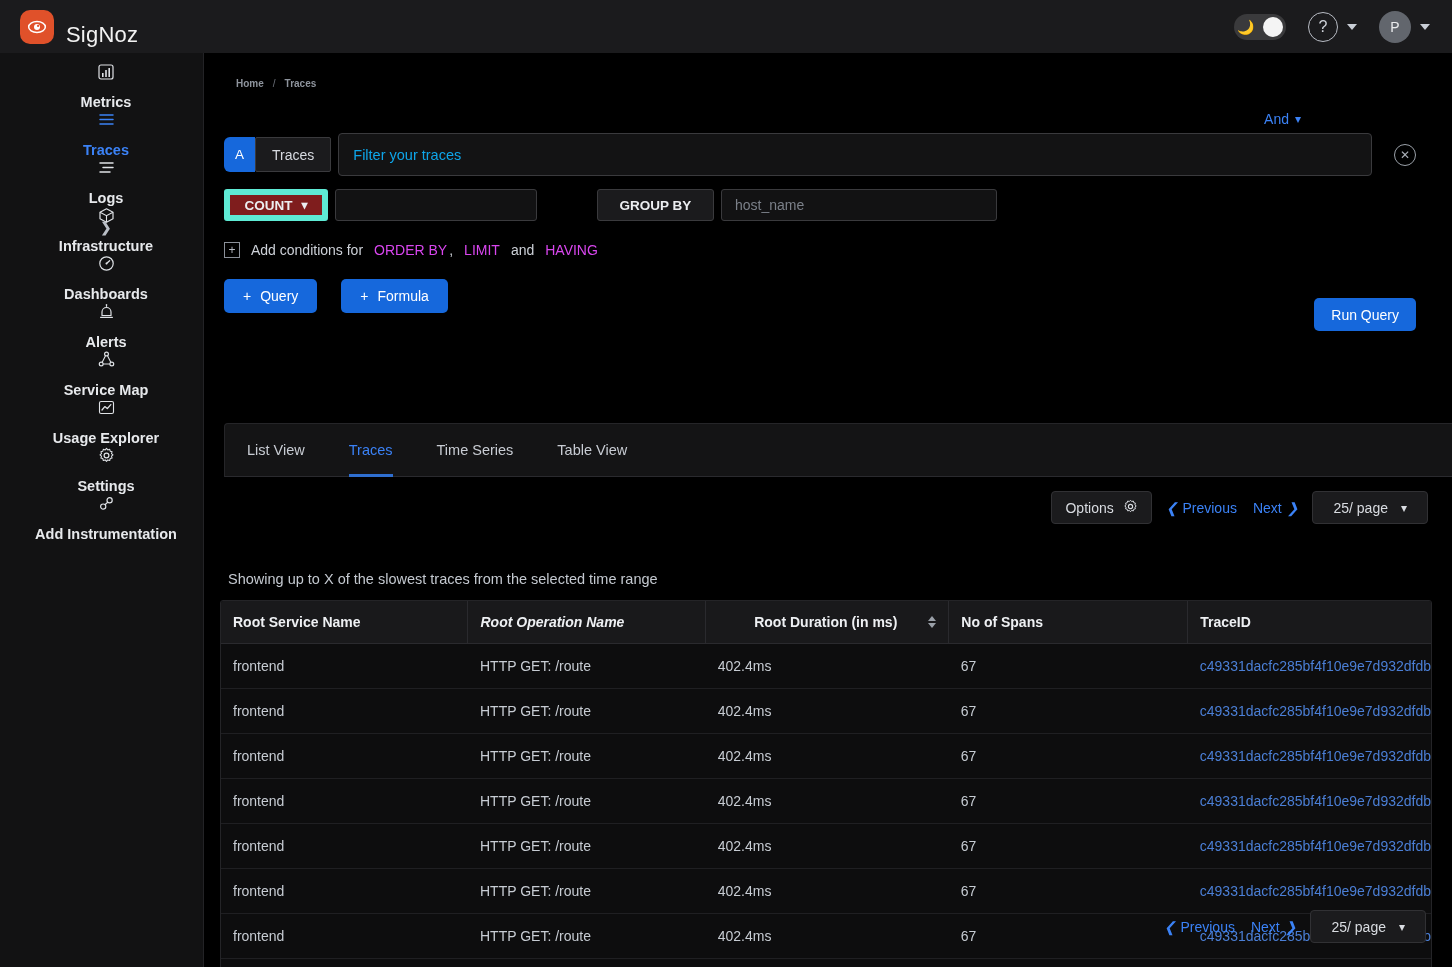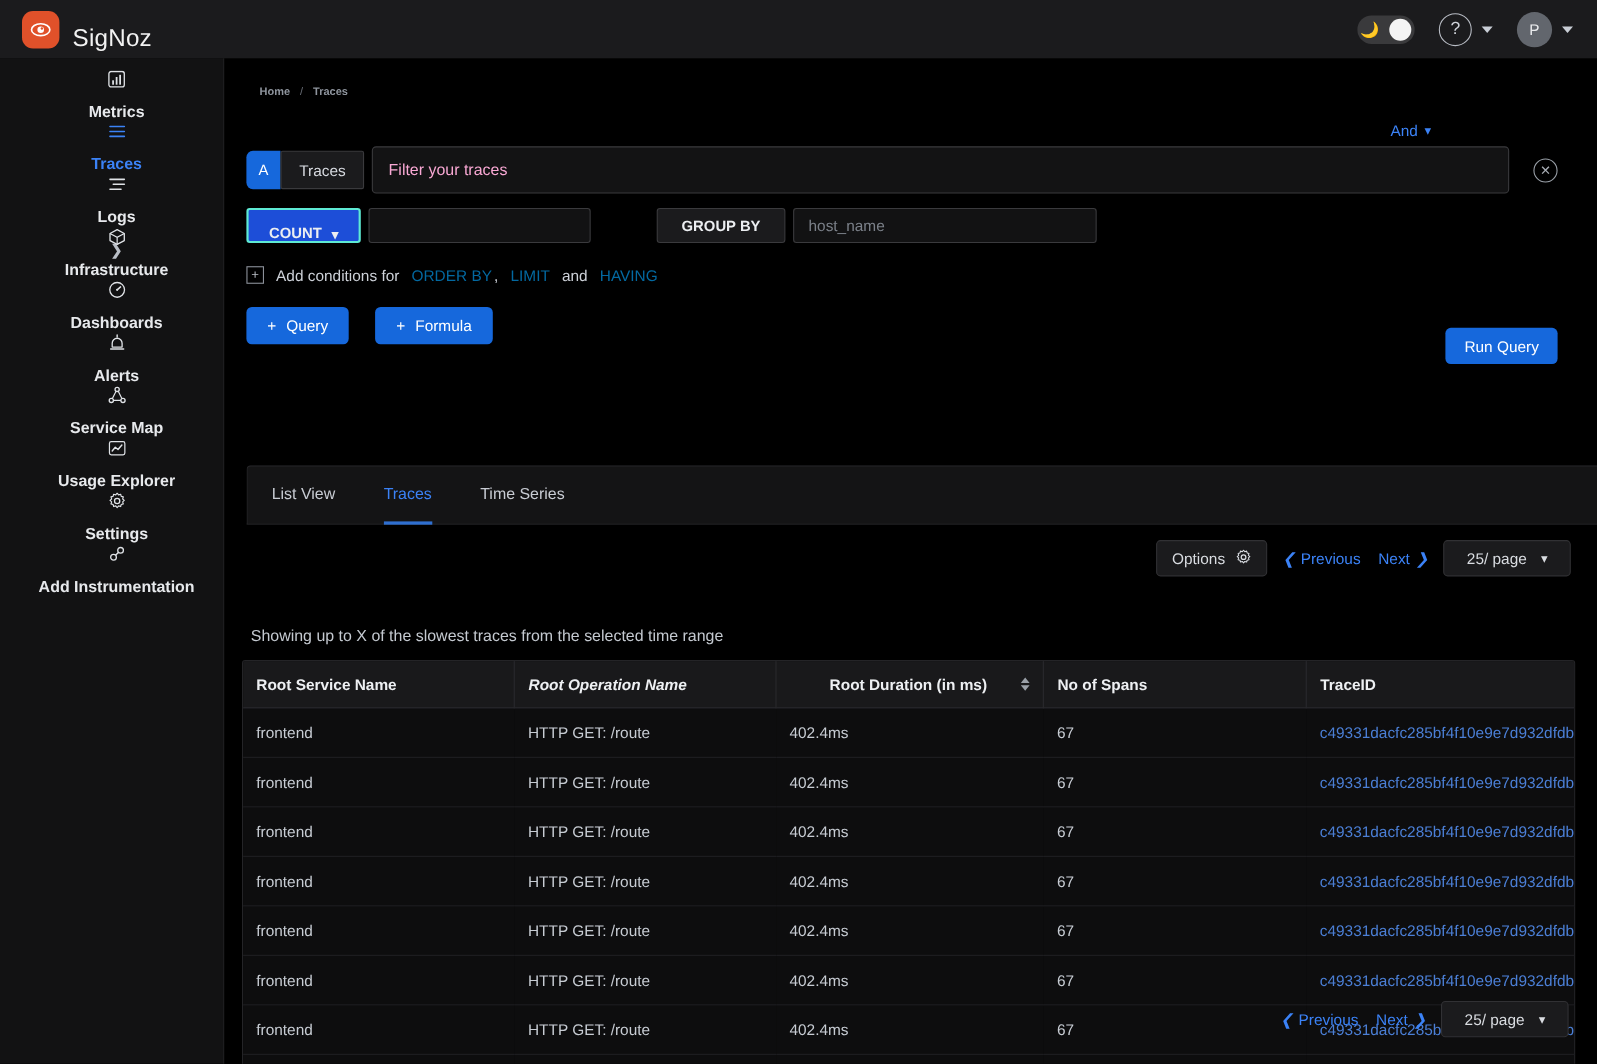--- a/index.html
+++ b/index.html
@@ -186,21 +186,21 @@
   }
   .filter-box {
     flex: 1;
     height: 43px;
     margin-left: 7px;
     background: #131314;
     border: 1px solid #3a3a3d;
     border-radius: 4px;
     display: flex; align-items: center;
     padding: 0 14px;
-    color: #f9a8d4;
+    color: #0ea5e9;
     font-size: 14.5px;
     cursor: text;
   }
   .close-btn {
     width: 22px; height: 22px;
     margin-left: 22px;
     border-radius: 50%;
     border: 1.4px solid #9aa0a8;
     color: #a9aeb6;
     display: flex; align-items: center; justify-content: center;
@@ -209,27 +209,27 @@
     flex: none;
   }
 
   .qb-row2 {
     display: flex; align-items: center;
     margin-top: 13px;
     gap: 0;
   }
   .agg-select {
     width: 104px; height: 32px;
-    background: #1d4ed8;
-    border: 2px solid #5eead4;
+    background: #7f1d1d;
+    border: 6px solid #5eead4;
     border-radius: 3px;
     color: #eceef1;
     font-size: 13.5px;
     font-weight: bold;
-    display: flex; align-items: flex-end; justify-content: center; gap: 9px;
+    display: flex; align-items: center; justify-content: center; gap: 9px;
     cursor: pointer;
     flex: none;
   }
   .agg-input {
     width: 202px; height: 32px;
     margin-left: 7px;
     background: #121213;
     border: 1px solid #3a3a3d;
     border-radius: 3px;
     flex: none;
@@ -269,21 +269,21 @@
   }
   .plus-box {
     width: 16px; height: 16px;
     border: 1.3px solid #8b9099;
     color: #b8bcc4;
     display: flex; align-items: center; justify-content: center;
     font-size: 12px; line-height: 1;
     cursor: pointer;
     flex: none;
   }
-  .lnk { color: #0369a1; cursor: pointer; }
+  .lnk { color: #d946ef; cursor: pointer; }
 
   .qb-actions {
     display: flex; align-items: center; gap: 24px;
     margin-top: 21px;
   }
   .btn-blue {
     background: #1668dc;
     color: #ffffff;
     border: none;
     border-radius: 5px;
@@ -640,20 +640,21 @@
     </div>
 
   </div>
 
   <button class="run-query">Run Query</button>
 
   <div class="tabbar">
     <div class="tab">List View</div>
     <div class="tab active">Traces</div>
     <div class="tab">Time Series</div>
+    <div class="tab">Table View</div>
   </div>
 
   <div class="results-toolbar">
     <div class="options-btn">
       <span>Options</span>
       <span>
         <svg width="15" height="15" viewBox="0 0 17 17">
             <circle cx="8.5" cy="8.5" r="2.4" fill="none" stroke="#d9dce1" stroke-width="1.3"></circle>
             <path d="M8.5 1.4 l1.3 1.5 1.9-.6 .5 1.9 1.9 .5 -.6 1.9 1.5 1.3 -1.5 1.3 .6 1.9 -1.9 .5 -.5 1.9 -1.9-.6 -1.3 1.5 -1.3-1.5 -1.9 .6 -.5-1.9 -1.9-.5 .6-1.9 -1.5-1.3 1.5-1.3 -.6-1.9 1.9-.5 .5-1.9 1.9 .6 Z" fill="none" stroke="#d9dce1" stroke-width="1.1" stroke-linejoin="round"></path>
           </svg>

